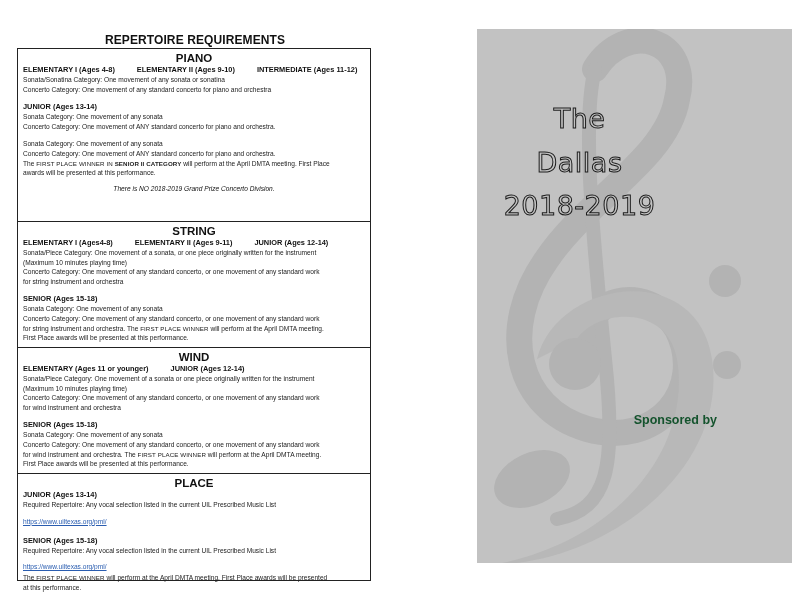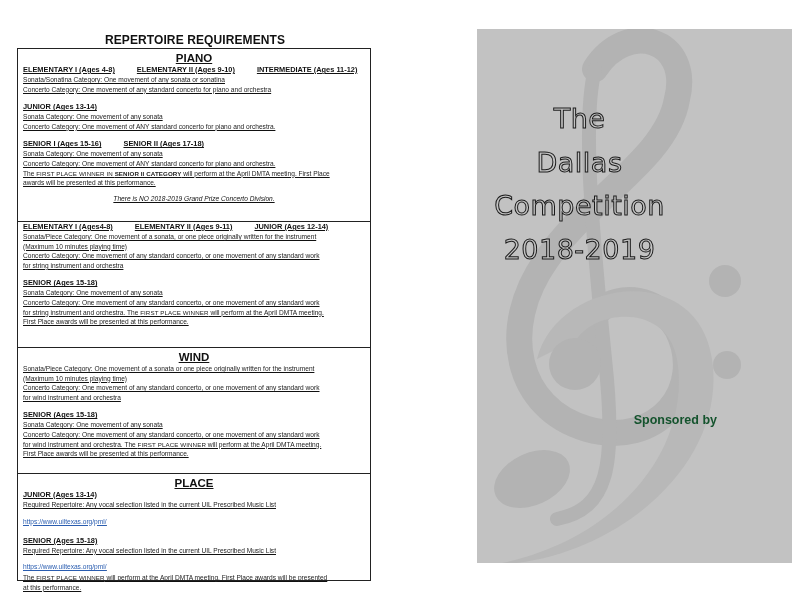--- a/index.html
+++ b/index.html
@@ -12,21 +12,20 @@
       position: absolute; left: 17px; width: 356px; top: 33px;
       text-align: center; font-weight: bold; font-size: 12px; letter-spacing: 0.1px;
     }
     .rep-box {
       position: absolute; left: 17px; top: 48px; width: 354px; height: 533px;
       border: 1px solid #222; box-sizing: border-box;
     }
     .section {
       position: absolute; left: 0; right: 0; box-sizing: border-box;
       padding: 0 5px;
-      text-decoration: underline;
     }
     .section + .section { border-top: 1.5px solid #222; }
     .sec-piano { top: 0; height: 172px; }
     .sec-string { top: 172px; height: 126px; }
     .sec-wind { top: 298px; height: 126px; }
     .sec-vocal { top: 424px; height: 108px; }
     .sec-title {
       text-align: center; font-weight: bold; font-size: 11.5px; margin-top: 2px; line-height: 14px;
     }
     .level-line {
@@ -74,50 +73,51 @@
     </div>
     <div class="line">Sonata/Sonatina Category:  One movement of any sonata or sonatina</div>
     <div class="line">Concerto Category:  One movement of any standard concerto for piano and orchestra</div>
     <div class="gap"></div>
     <div class="level-line">
       <span>JUNIOR (Ages 13-14)</span>
     </div>
     <div class="line">Sonata Category:  One movement of any sonata</div>
     <div class="line">Concerto Category:  One movement of ANY standard concerto for piano and orchestra.</div>
     <div class="gap"></div>
-    <div class="level-line">
-      <span>SENIOR I (Ages 15-16)</span><span>SENIOR II (Ages 17-18)</span>
-    </div>
     <div class="line">Sonata Category:  One movement of any sonata</div>
     <div class="line">Concerto Category:  One movement of ANY standard concerto for piano and orchestra.</div>
     <div class="line"><span>The </span><span class="caps">FIRST PLACE WINNER IN </span><b class="caps">SENIOR II CATEGORY</b><span> will perform at the April DMTA meeting.  First Place</span></div>
     <div class="line">awards will be presented at this performance.</div>
     <div class="note">There is NO 2018-2019 Grand Prize Concerto Division.</div>
   </div>
 
   <div class="section sec-string">
+    <div class="sec-title">STRING</div>
     <div class="level-line">
       <span>ELEMENTARY I (Ages4-8)</span><span>ELEMENTARY II (Ages 9-11)</span><span>JUNIOR (Ages 12-14)</span>
     </div>
     <div class="line">Sonata/Piece Category:  One movement of a sonata, or one piece originally written for the instrument</div>
     <div class="line">(Maximum 10 minutes playing time)</div>
     <div class="line">Concerto Category:  One movement of any standard concerto, or one movement of any standard work</div>
     <div class="line">for string instrument and orchestra</div>
     <div class="gap"></div>
     <div class="level-line">
       <span>SENIOR (Ages 15-18)</span>
     </div>
     <div class="line">Sonata Category:  One movement of any sonata</div>
     <div class="line">Concerto Category:  One movement of any standard concerto, or one movement of any standard work</div>
     <div class="line"><span>for string instrument and orchestra.  The </span><span class="caps">FIRST PLACE WINNER</span><span> will perform at the April DMTA meeting.</span></div>
     <div class="line">First Place awards will be presented at this performance.</div>
   </div>
 
   <div class="section sec-wind">
     <div class="sec-title">WIND</div>
+    <div class="level-line">
+      <span>ELEMENTARY (Ages 11 or younger)</span><span>JUNIOR (Ages 12-14)</span>
+    </div>
     <div class="line">Sonata/Piece Category:  One movement of a sonata or one piece originally written for the instrument</div>
     <div class="line">(Maximum 10 minutes playing time)</div>
     <div class="line">Concerto Category:  One movement of any standard concerto, or one movement of any standard work</div>
     <div class="line">for wind instrument and orchestra</div>
     <div class="gap"></div>
     <div class="level-line">
       <span>SENIOR (Ages 15-18)</span>
     </div>
     <div class="line">Sonata Category:  One movement of any sonata</div>
     <div class="line">Concerto Category:  One movement of any standard concerto, or one movement of any standard work</div>
@@ -155,20 +155,19 @@
     <circle cx="98" cy="335" r="26" fill="#b3b3b3"></circle>
     <circle cx="248" cy="252" r="16" fill="#b3b3b3"></circle>
     <circle cx="250" cy="336" r="14" fill="#b3b3b3"></circle>
 
     <ellipse cx="55" cy="450" rx="40" ry="26" fill="#b3b3b3" transform="rotate(-25 55 450)"></ellipse>
   </svg>
 
   <div class="cover-title">
     <div>The</div>
     <div>Dallas</div>
-    <div>Competition</div>
     <div>2018-2019</div>
   </div>
 
   <div class="sponsor">
     <div>Sponsored by</div>
   </div>
 </div>
 
 </body></html>

